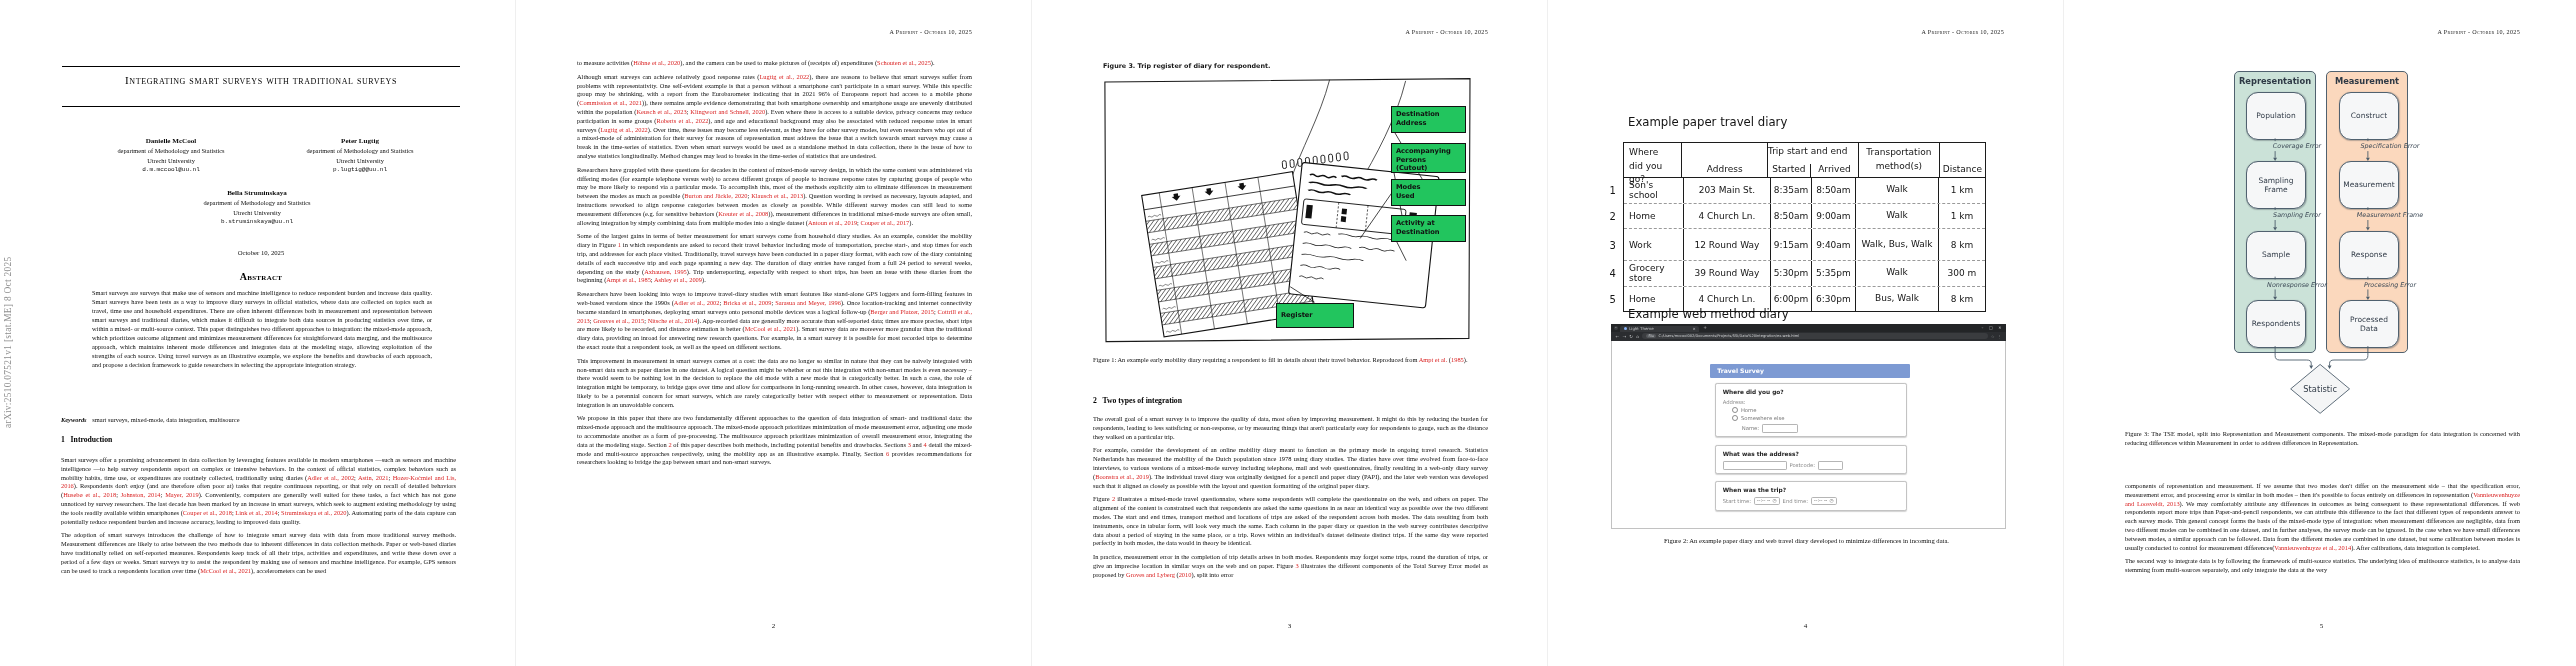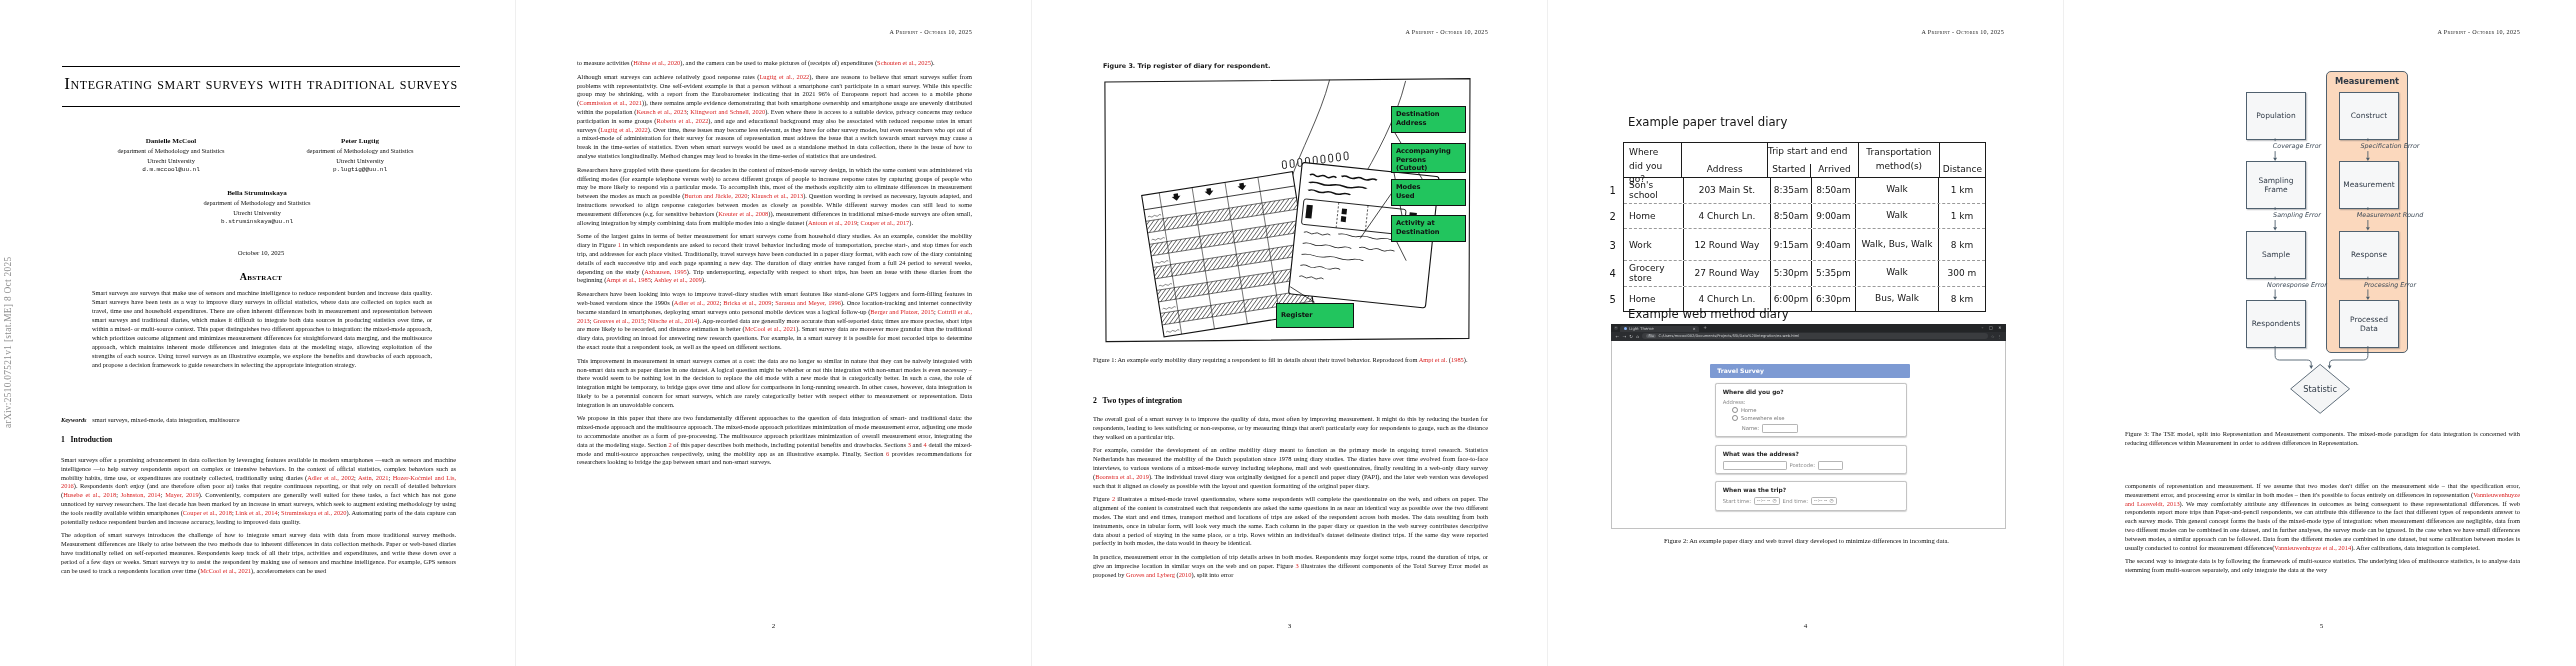--- a/index.html
+++ b/index.html
@@ -17,21 +17,21 @@
   p.body { margin:0 0 5px 0; font-size:6.4px; line-height:8.8px; text-align:justify; color:#0d0d0d; }
   .cite { color:#d91e1e; }
   h2.sec { margin:0 0 5.6px 0; font-size:7.7px; color:#000; white-space:pre-wrap; }
 
   
   .arxiv-side { position:absolute; left:3.3px; top:178px; height:328px; width:16.7px;
     writing-mode:vertical-rl; transform:rotate(180deg); font-size:9.4px; color:#8c8c8c;
     letter-spacing:0.3px; text-align:center; }
   .trule { position:absolute; left:62px; width:398px; height:1.4px; background:#000; }
   .ptitle { position:absolute; left:62px; width:398px; top:74px; text-align:center;
-    font-variant:small-caps; font-size:17px; letter-spacing:0.6px; color:#000; }
+    font-variant:small-caps; font-size:11px; letter-spacing:0.6px; color:#000; }
   .authors-row { position:absolute; top:137px; left:0; width:515px; }
   .author { position:absolute; width:178px; text-align:center; font-size:6.4px; line-height:9.4px; color:#0d0d0d; }
   .author .aname { font-weight:bold; font-size:7.1px; }
   .author .amail { font-family:"Liberation Mono", monospace; font-size:6px; }
   .a1 { left:82px; top:0; }
   .a2 { left:271px; top:0; }
   .a3 { left:168px; top:52px; }
   .pdate { position:absolute; top:249px; left:62px; width:398px; text-align:center; font-size:6.7px; color:#0d0d0d; }
   .abs-head { position:absolute; top:271px; left:62px; width:398px; text-align:center;
     font-variant:small-caps; font-weight:bold; font-size:10px; letter-spacing:0.3px; }
@@ -120,21 +120,21 @@
   .cd2 { top:104px; height:29px; }
   .cd3 { top:140px; height:30px; }
   .fig2cap { position:absolute; left:61px; top:537px; width:395px; text-align:center; font-size:6.6px; color:#0d0d0d; }
 
   
   .panel { position:absolute; border:0.9px solid #50616f; border-radius:5px; box-sizing:border-box; }
   .panel-rep { left:170px; top:71px; width:82px; height:282px; background:#cbe2d8; }
   .panel-meas { left:262px; top:71px; width:82px; height:282px; background:#fbd8bd; }
   .panel-title { position:absolute; top:4.4px; left:0; right:0; text-align:center; font-family:"DejaVu Sans", sans-serif;
     font-weight:bold; font-size:8.3px; color:#2e3945; }
-  .dbox { position:absolute; width:58px; height:46px; background:#f6f7f8; border:0.8px solid #50616f; border-radius:0;
+  .dbox { position:absolute; width:58px; height:46px; background:#f6f7f8; border:0.8px solid #50616f; border-radius:12px;
     box-shadow:0.8px 0.8px 1.1px rgba(60,70,80,.35); display:flex; align-items:center; justify-content:center;
     text-align:center; font-family:"DejaVu Sans", sans-serif; font-size:7.5px; color:#333d49; line-height:9.4px; }
   .elabel { position:absolute; transform:translateX(-50%); font-family:"DejaVu Sans", sans-serif; font-style:italic;
     font-size:6.4px; color:#3d4a57; white-space:nowrap;padding-left:44px; }
   .diagsvg { position:absolute; left:0; top:0; }
   .fig3cap { position:absolute; left:61px; top:429px; width:395px; font-size:6.4px; line-height:9px;
     text-align:justify; color:#0d0d0d; }
   .p5paras { position:absolute; left:61px; top:482px; width:395px; }
 
   .pre { white-space:pre-line; }
@@ -366,21 +366,21 @@
         <div class="pc c1">Work</div>
         <div class="pc c2">12 Round Way</div>
         <div class="pc c3">9:15am</div>
         <div class="pc c4">9:40am</div>
         <div class="pc c5">Walk, Bus, Walk</div>
         <div class="pc c6">8 km</div>
       </div>
       <div class="prow r40">
         <span class="pnum">4</span>
         <div class="pc c1">Grocery store</div>
-        <div class="pc c2">27 Round Way</div>
+        <div class="pc c2">39 Round Way</div>
         <div class="pc c3">5:30pm</div>
         <div class="pc c4">5:35pm</div>
         <div class="pc c5">Walk</div>
         <div class="pc c6">300 m</div>
       </div>
       <div class="prow r40">
         <span class="pnum">5</span>
         <div class="pc c1">Home</div>
         <div class="pc c2">4 Church Ln.</div>
         <div class="pc c3">6:00pm</div>
@@ -468,41 +468,44 @@
       </div>
     </div>
 
     <div class="fig2cap">Figure 2: An example paper diary and web travel diary developed to minimize differences in incoming data.</div>
     <div class="pagenum">4</div>
   </div>
 
   <div class="page">
     <div class="runhead">A Preprint - October 10, 2025</div>
 
+    <div class="panel panel-rep">
+      <div class="panel-title">Representation</div>
+    </div>
     <div class="panel panel-meas">
       <div class="panel-title">Measurement</div>
     </div>
 
     <div class="dbox pre" style="left:182px; top:92px">Population</div>
     <div class="dbox pre" style="left:182px; top:161px">Sampling
 Frame</div>
     <div class="dbox pre" style="left:182px; top:231px">Sample</div>
     <div class="dbox pre" style="left:182px; top:300px">Respondents</div>
 
     <div class="dbox pre" style="left:275px; top:92px">Construct</div>
     <div class="dbox pre" style="left:275px; top:161px">Measurement</div>
     <div class="dbox pre" style="left:275px; top:231px">Response</div>
     <div class="dbox pre" style="left:275px; top:300px">Processed
 Data</div>
 
     <div class="elabel" style="left:211px; top:142px">Coverage Error</div>
     <div class="elabel" style="left:211px; top:211px">Sampling Error</div>
     <div class="elabel" style="left:211px; top:281px">Nonresponse Error</div>
     <div class="elabel" style="left:304px; top:142px">Specification Error</div>
-    <div class="elabel" style="left:304px; top:211px">Measurement Round</div>
+    <div class="elabel" style="left:304px; top:211px">Measurement Frame</div>
     <div class="elabel" style="left:304px; top:281px">Processing Error</div>
 
     <svg class="diagsvg" width="515" height="425" viewBox="0 0 927 765">
       <g stroke="#4c5d6b" stroke-width="1.6" fill="none">
         <line x1="380" y1="249" x2="380" y2="254"></line>
           <line x1="380" y1="272" x2="380" y2="284"></line>
         <line x1="380" y1="373" x2="380" y2="378"></line>
           <line x1="380" y1="396" x2="380" y2="409"></line>
         <line x1="380" y1="498" x2="380" y2="503"></line>
           <line x1="380" y1="521" x2="380" y2="534"></line>

